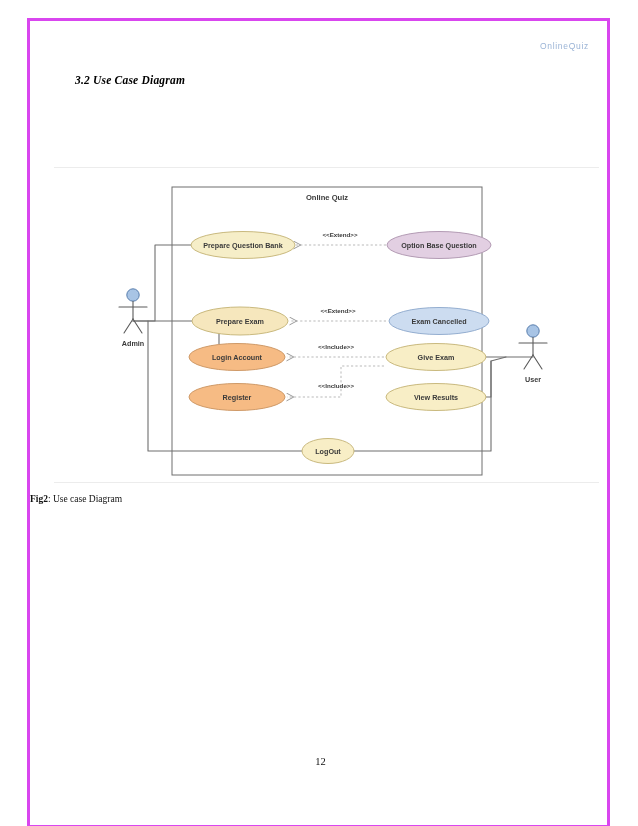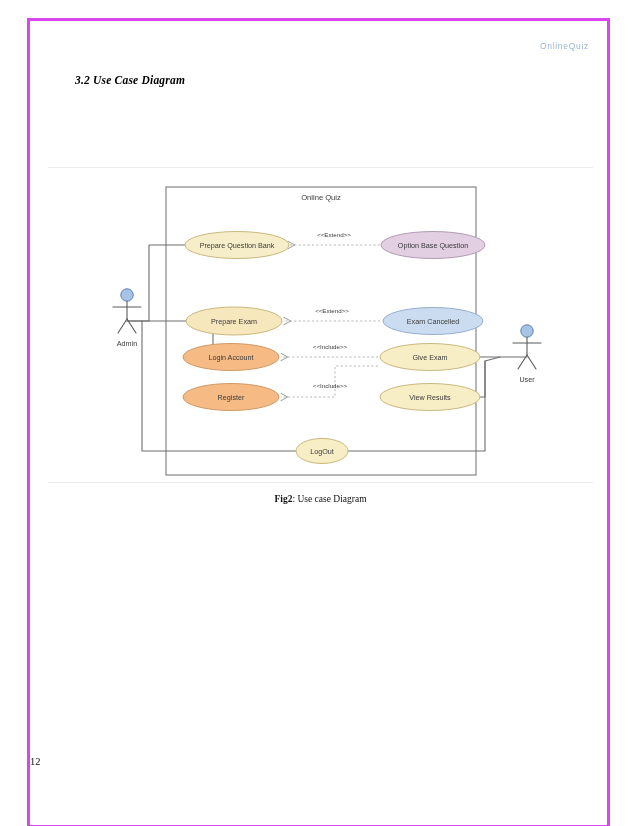--- a/index.html
+++ b/index.html
@@ -40,57 +40,58 @@
     top: 53px;
     font-family: "Liberation Serif", serif;
     font-weight: bold;
     font-size: 11.5px;
     color: #000;
     letter-spacing: 0.2px;
     font-style: italic;
   }
   #figure-area {
     position: absolute;
-    left: 0px;
+    left: 6px;
     top: 140px;
     width: 581px;
     height: 330px;
+    font-weight: bold;
   }
   .page-rule {
     position: absolute;
     left: 18px;
     width: 545px;
     height: 1px;
     background: #ececec;
   }
   #rule-top { top: 6px; }
   #rule-bottom { top: 321px; }
   #diagram-svg {
     position: absolute;
     left: 0;
     top: 0;
   }
   #figure-caption {
     position: absolute;
     left: 0;
     top: 473px;
     width: 581px;
-    text-align: center;
     font-family: "Liberation Serif", serif;
     font-size: 9.5px;
     color: #111;
   }
   #figure-caption .cap-label {
     font-weight: bold;
   }
   #page-number {
     position: absolute;
     left: 0;
     top: 735px;
     width: 581px;
+    text-align: center;
     font-family: "Liberation Serif", serif;
     font-size: 10.5px;
     color: #111;
   }
   .uc-label, .actor-label, .stereotype-label, .boundary-label {
     font-family: "Liberation Sans", sans-serif;
     fill: #3a3a3a;
   }
   .uc-label { font-size: 7.2px; }
   .actor-label { font-size: 7.2px; }

